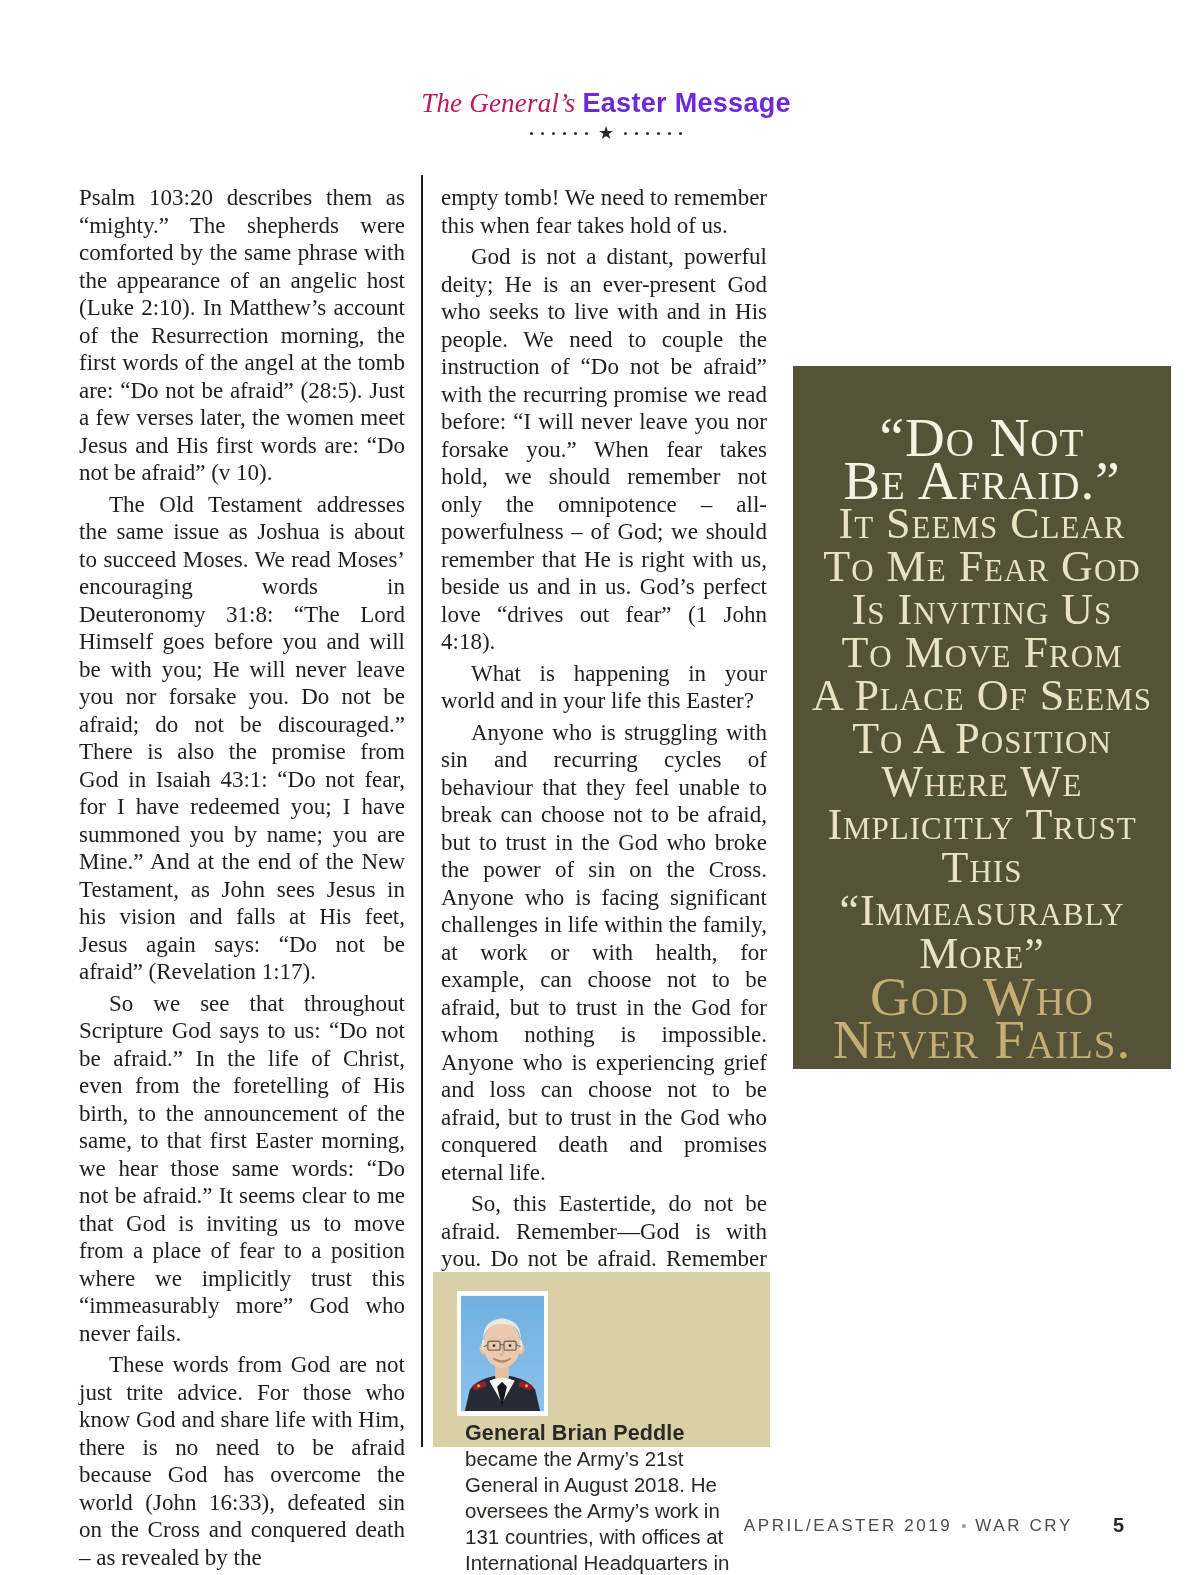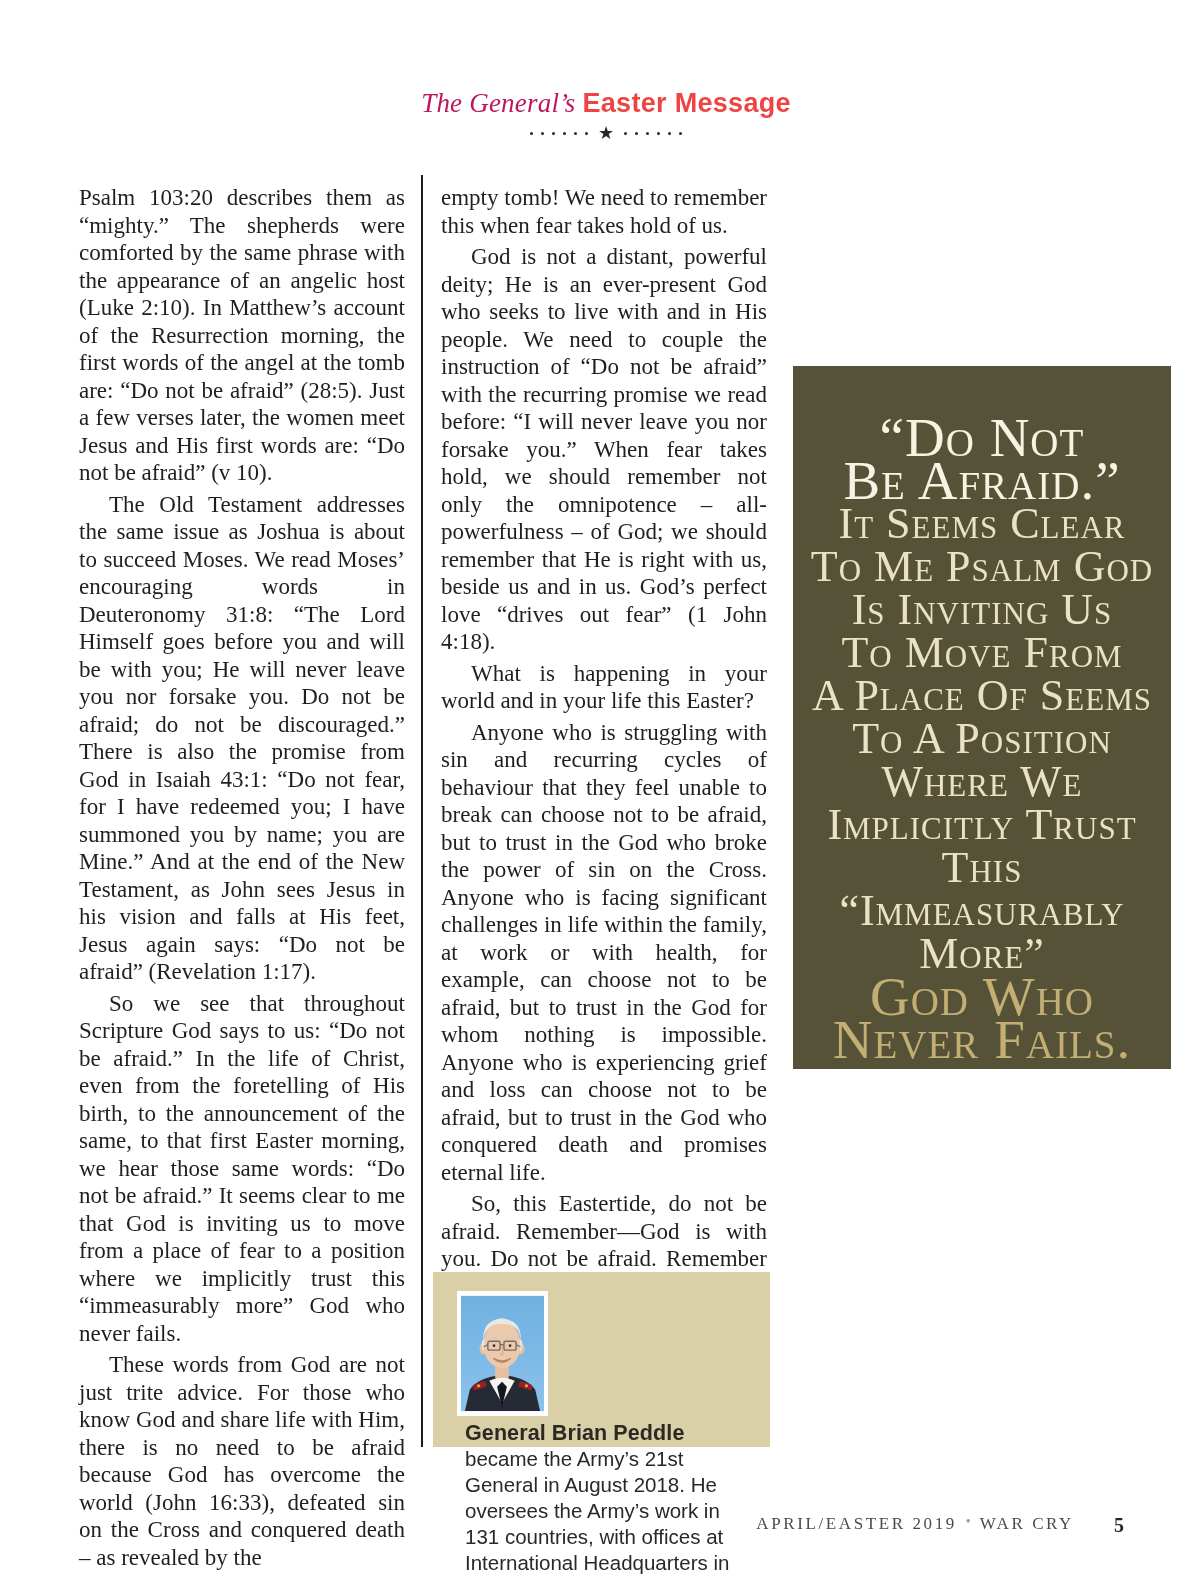--- a/index.html
+++ b/index.html
@@ -6,21 +6,21 @@
   .page {
     position:relative; width:1200px; height:1575px; background:#ffffff;
     overflow:hidden; font-family:"Liberation Serif","DejaVu Serif",serif;
     color:#221e1f;
   }
 
   
   .hdr { position:absolute; left:0; top:88px; width:1212px; text-align:center; }
   .hdr-line { font-size:27px; line-height:30px; letter-spacing:0.2px; }
   .hdr-italic { font-style:italic; color:#be185d; font-family:"Liberation Serif","DejaVu Serif",serif; }
-  .hdr-bold { font-family:"Liberation Sans","DejaVu Sans",sans-serif; font-weight:bold; color:#ef4444; letter-spacing:0.3px; }
+  .hdr-bold { font-family:"Liberation Sans","DejaVu Sans",sans-serif; font-weight:bold; color:#6d28d9; letter-spacing:0.3px; }
   .deco { margin-top:5px; display:flex; justify-content:center; align-items:center; gap:8px; height:20px; }
   .deco .d { width:3px; height:3px; border-radius:50%; background:#2a2628; }
   .deco .star { font-size:18px; line-height:18px; color:#2a2628; font-family:"DejaVu Sans",sans-serif; padding:0 2px; }
 
   
   .col {
     position:absolute; top:180px; width:334px;
     font-size:23px; line-height:27.5px; text-align:justify;
     color:#221e1f;
   }
@@ -55,23 +55,23 @@
     float:left; width:91px; height:125px; margin-right:11px; margin-bottom:4px;
     background:#ffffff; box-sizing:border-box; padding:4px;
   }
   .bio-photo svg { display:block; width:83px; height:117px; }
   .bio p { margin:8px; }
   .bio strong { font-size:21.5px; letter-spacing:0.1px; white-space:nowrap; }
 
   
   .pfoot {
     position:absolute; top:1514px; right:76px;
-    font-family:Liberation Serif, serif;
+    font-family:Liberation Sans, sans-serif;
     font-size:17px; letter-spacing:2.6px; color:#4b4a4c;
-    display:flex; align-items:flex-start;
+    display:flex; align-items:center;
   }
   .pfoot .sep { color:#9a9a9a; margin:0 9px; font-size:14px; letter-spacing:0; }
   .pfoot .pgnum { font-weight:bold; color:#29262a; font-size:20px; letter-spacing:0; margin-left:40px; }
 </style>
 </head>
 <body>
 
 <div class="page">
 
   <header class="hdr">
@@ -112,21 +112,21 @@
     <p class="ind">Anyone who is struggling with sin and recurring cycles of behaviour that they feel unable to break can choose not to be afraid, but to trust in the God who broke the power of sin on the Cross. Anyone who is facing significant challenges in life within the family, at work or with health, for example, can choose not to be afraid, but to trust in the God for whom nothing is impossible. Anyone who is experiencing grief and loss can choose not to be afraid, but to trust in the God who conquered death and promises eternal life.</p>
     <p class="ind"><span>So, this Eastertide, do not be afraid. Remember—God is with you. Do not be afraid. Remember—God is bigger than the situation you are facing. Do not be afraid. Our God is victorious, and He invites us to share in His victory!</span><svg class="shield-icon" viewBox="0 0 24 24">
           <path d="M12 1 C15 3.2 18.5 4 21.5 4 L21.5 11 C21.5 16.5 17.5 20.5 12 23 C6.5 20.5 2.5 16.5 2.5 11 L2.5 4 C5.5 4 9 3.2 12 1 Z" fill="#e8112d"></path>
         </svg></p>
   </section>
 
   <aside class="quote">
     <span class="ln q-primary">“Do Not</span>
     <span class="ln q-primary">Be Afraid.”</span>
     <span class="ln q-secondary">It Seems Clear</span>
-    <span class="ln q-secondary">To Me Psalm God</span>
+    <span class="ln q-secondary">To Me Fear God</span>
     <span class="ln q-secondary">Is Inviting Us</span>
     <span class="ln q-secondary">To Move From</span>
     <span class="ln q-secondary">A Place Of Seems</span>
     <span class="ln q-secondary">To A Position</span>
     <span class="ln q-secondary">Where We</span>
     <span class="ln q-secondary">Implicitly Trust</span>
     <span class="ln q-secondary">This “Immeasurably</span>
     <span class="ln q-secondary">More”</span>
     <span class="ln q-tertiary">God Who</span>
     <span class="ln q-tertiary">Never Fails.</span>

